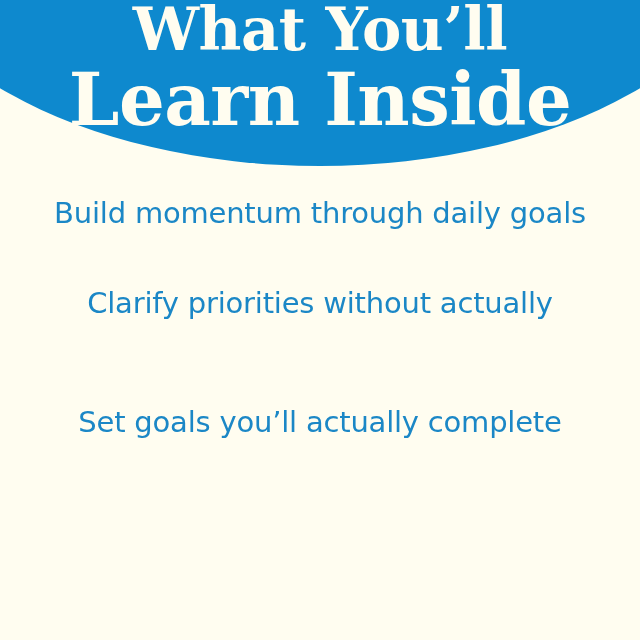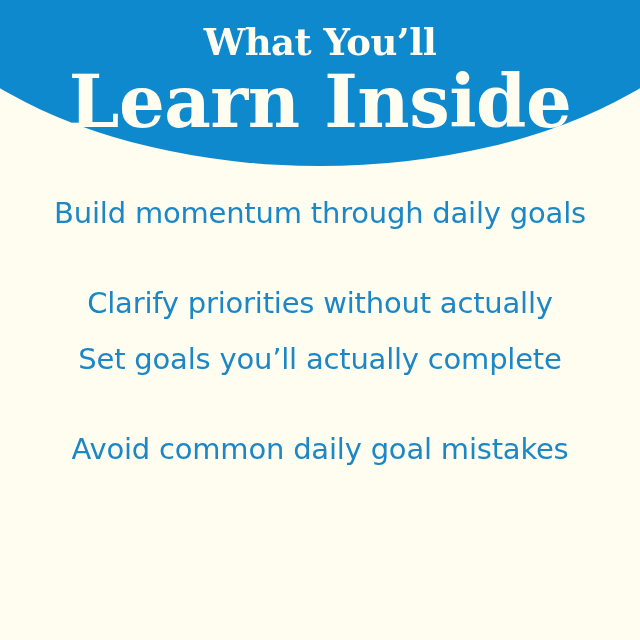--- a/index.html
+++ b/index.html
@@ -52,23 +52,23 @@
     z-index: 3;
     pointer-events: none;
   }
   .title-line {
     display: block;
     font-weight: 700;
     letter-spacing: -0.5px;
     white-space: nowrap;
   }
   #title-line-1 {
-    font-size: 37px;
+    font-size: 59px;
     line-height: 1;
-    margin-top: 24px;
+    margin-top: 0;
   }
   #title-line-2 {
     font-size: 72px;
     line-height: 1;
     margin-top: 5px;
   }
 
   
   #benefits-list {
     position: absolute;
@@ -88,21 +88,21 @@
     color: #1B87C6;
     font-family: "DejaVu Sans", "Liberation Sans", sans-serif;
     font-size: 29px;
     font-weight: 400;
     line-height: 1;
     letter-spacing: -0.2px;
     white-space: nowrap;
   }
   #benefit-0 { margin-top: 27px; }
   #benefit-1 { margin-top: 61px; }
-  #benefit-2 { margin-top: 27px; }
+  #benefit-2 { margin-top: 90px; }
   #benefit-3 { margin-top: 61px; }
   #benefit-4 { margin-top: 61px; }
 </style>
 </head>
 <body>
 
 <div id="poster">
 
   <div id="banner-wrap">
     <div id="banner-shape"></div>
@@ -110,16 +110,15 @@
 
   <div id="banner-title">
     <span class="title-line" id="title-line-1">What You’ll</span>
     <span class="title-line" id="title-line-2">Learn Inside</span>
   </div>
 
   <div id="benefits-list">
     <span class="benefit-line" id="benefit-0">Build momentum through daily goals</span>
     <span class="benefit-line" id="benefit-1">Clarify priorities without actually</span>
     <span class="benefit-line" id="benefit-2">Set goals you’ll actually complete</span>
-    <span class="benefit-line" id="benefit-3">Avoid common daily goal mistakes</span>
   </div>
 
 </div>
 
 </body></html>

